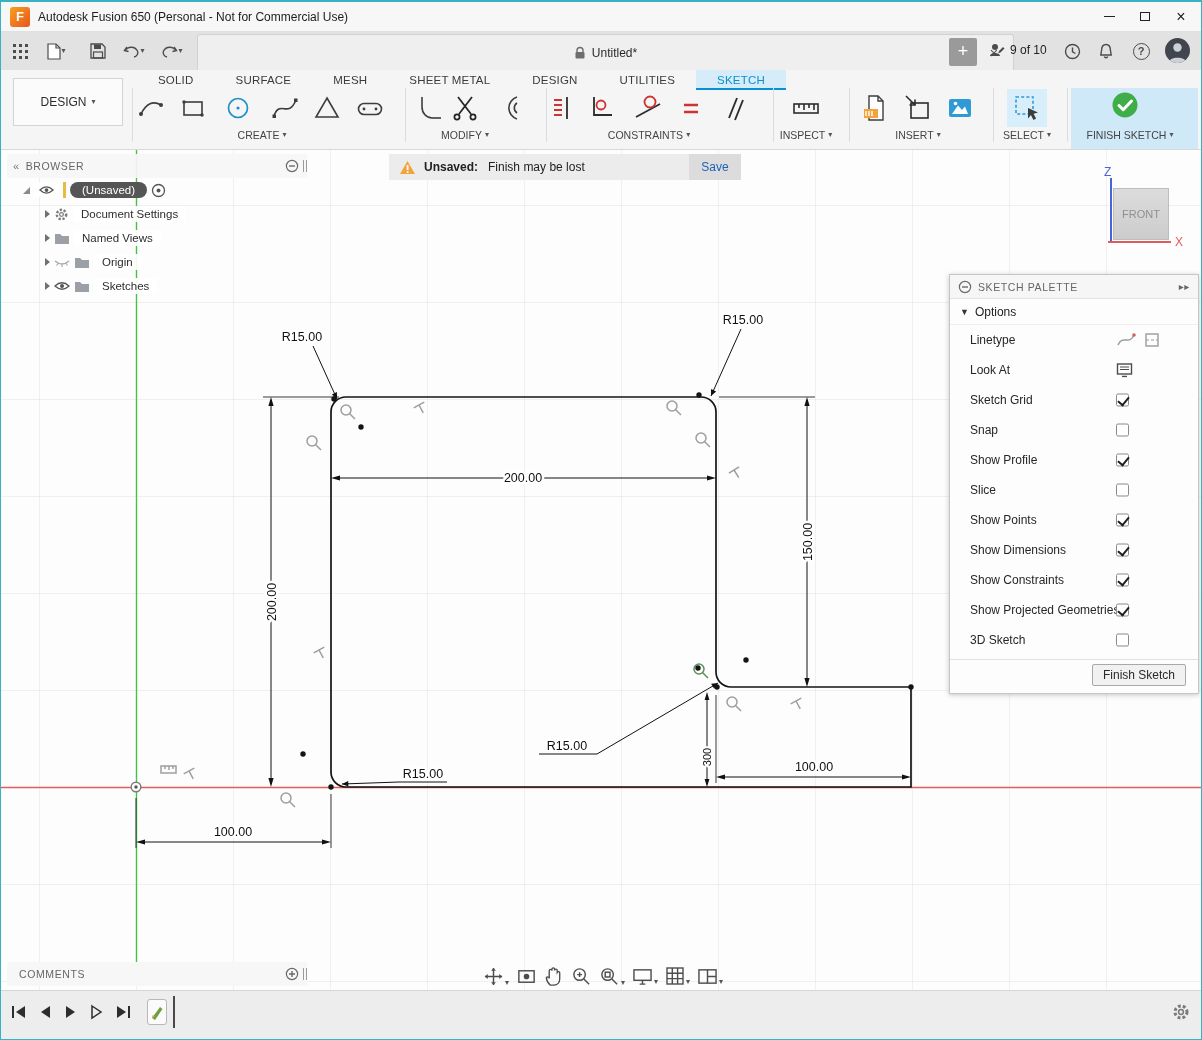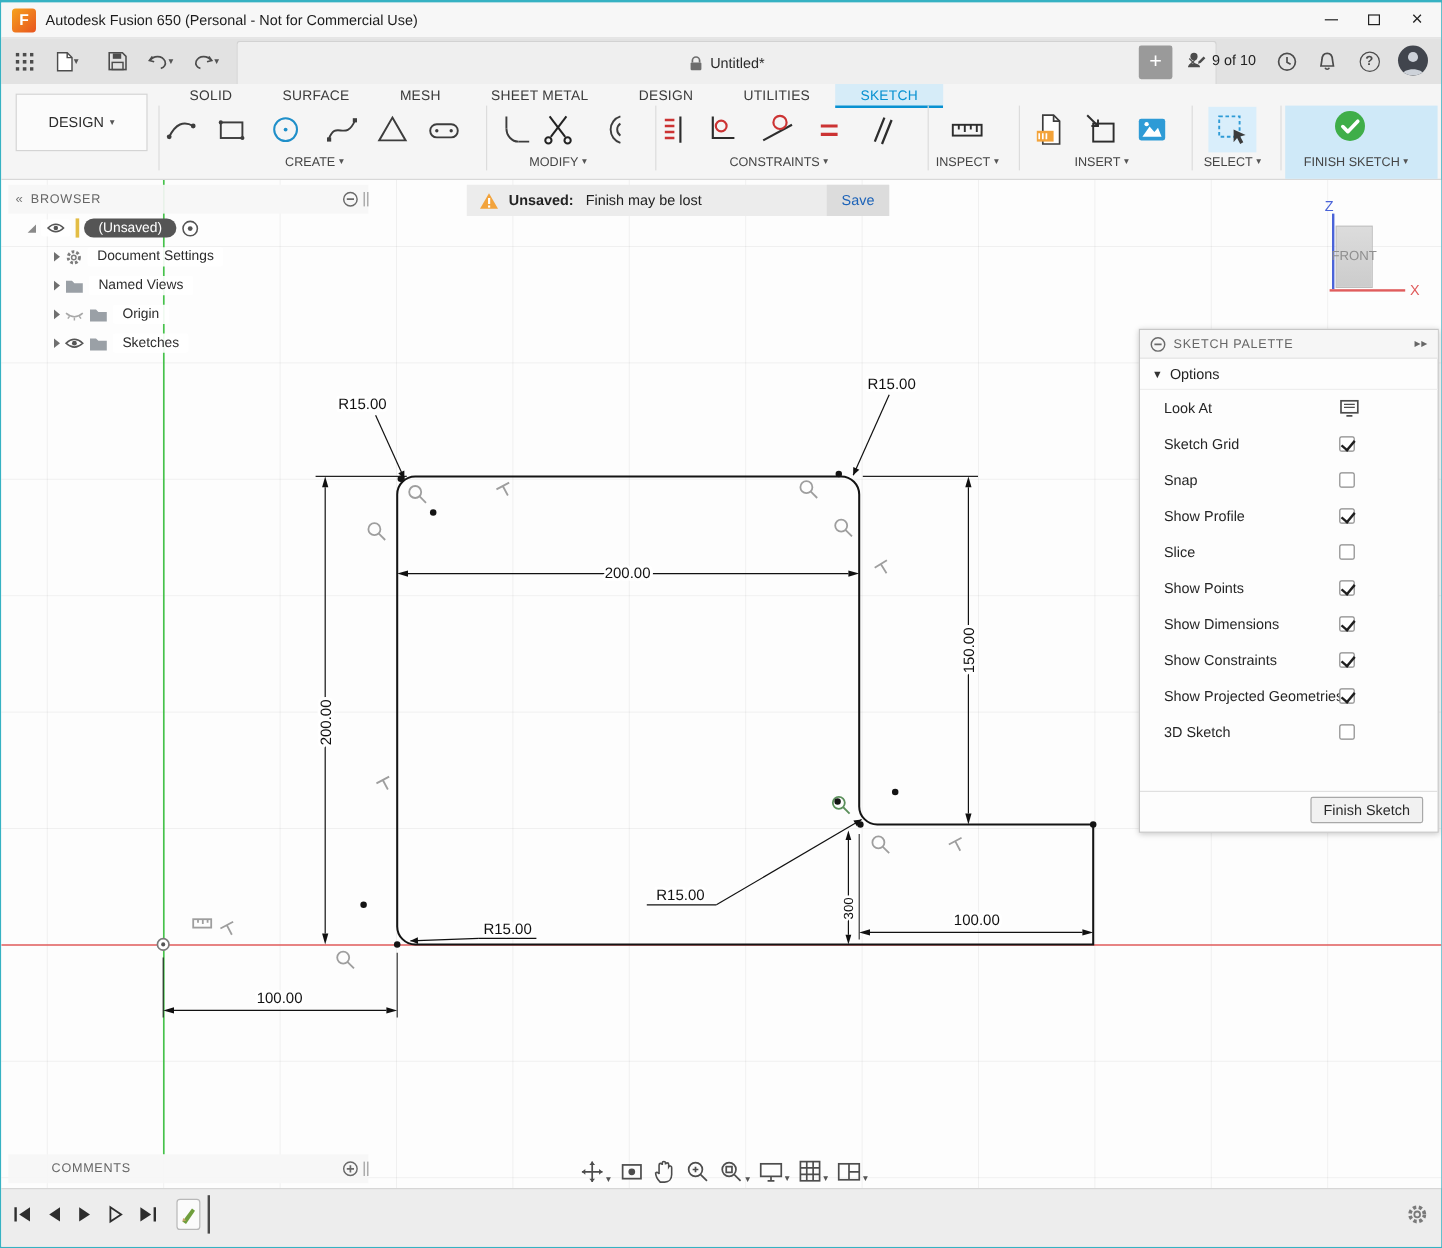--- a/index.html
+++ b/index.html
@@ -44,21 +44,21 @@
 #browser{position:absolute;left:6px;top:4px;width:300px}
 .panelhead{height:24px;background:rgba(246,246,246,.92);display:flex;align-items:center;font-size:10.5px;color:#666;letter-spacing:.6px}
 .handle{width:4px;height:12px;border-left:1px solid #9a9a9a;border-right:1px solid #9a9a9a;margin-left:4px}
 .brow{height:24px;display:flex;align-items:center;gap:4px;font-size:11.5px;color:#2d2d2d}
 .pill{background:rgba(255,255,255,.92);padding:2px 8px;border-radius:2px;white-space:nowrap}
 .tri{width:0;height:0;border-top:4px solid transparent;border-bottom:4px solid transparent;border-left:5px solid #707070}
 
 #warnbar{position:absolute;left:388px;top:4px;width:352px;height:26px;background:#ececec;display:flex;align-items:center;font-size:12px}
 #savebtn{margin-left:auto;width:52px;height:26px;background:#dcdcdc;color:#1d63b8;display:flex;align-items:center;justify-content:center}
 
-#vc-face{position:absolute;left:1112px;top:38px;width:31px;height:52px;background:linear-gradient(#dcdcdc,#cccccc);border:1px solid #bdbdbd;display:flex;align-items:center;justify-content:center;font-size:11px;color:#8f8f8f}
+#vc-face{position:absolute;left:1112px;top:38px;width:56px;height:52px;background:linear-gradient(#dcdcdc,#cccccc);border:1px solid #bdbdbd;display:flex;align-items:center;justify-content:center;font-size:11px;color:#8f8f8f}
 
 #palette{position:absolute;left:948px;top:124px;width:250px;height:420px;background:#fdfdfd;border:1px solid #c6c6c6;box-shadow:0 1px 5px rgba(0,0,0,.22)}
 #palette .panelhead{background:#f6f6f6;border-bottom:1px solid #e4e4e4;padding:0 8px}
 #opt-head{height:26px;display:flex;align-items:center;gap:6px;padding:0 10px;font-size:12px;color:#222;border-bottom:1px solid #eee}
 .prow{position:relative;height:30px;display:flex;align-items:center;padding-left:20px;font-size:12px;color:#262626}
 .pctrl{position:absolute;left:166px;top:50%;transform:translateY(-50%);display:flex;align-items:center;gap:8px}
 .cb{width:13px;height:13px;border:1px solid #8a8a8a;background:#fff;position:relative;border-radius:2px}
 .cb.on::after{content:"";position:absolute;left:3px;top:0;width:5px;height:9px;border-right:2px solid #1f1f1f;border-bottom:2px solid #1f1f1f;transform:rotate(40deg)}
 #pal-footer{position:absolute;left:0;bottom:0;width:100%;height:34px;border-top:1px solid #e0e0e0}
 #finish-btn{position:absolute;right:12px;bottom:7px;padding:3px 10px;background:#f1f1f1;border:1px solid #a8a8a8;font-size:12px;color:#2a2a2a;border-radius:2px}
@@ -614,20 +614,33 @@
           </svg>
         <span>SKETCH PALETTE</span>
         <span style="margin-left:auto;color:#666;font-size:10px">▸▸</span>
       </div>
       <div id="opt-head">
         <span style="font-size:9px;color:#333">▼</span>
         <span>Options</span>
       </div>
 
       <div class="prow">
+        <span>Linetype</span>
+        <span class="pctrl">
+          <svg width="20" height="16" viewBox="0 0 20 16">
+              <path d="M2,13 C7,2 13,14 18,3" fill="none" stroke="#9a9a9a" stroke-width="1.5"></path>
+              <circle cx="18" cy="3" r="1.8" fill="#c66"></circle>
+            </svg>
+          <svg width="16" height="16" viewBox="0 0 16 16">
+              <rect x="2" y="2" width="12" height="12" fill="none" stroke="#9a9a9a" stroke-width="1.4"></rect>
+              <path d="M2,8 h12" stroke="#9a9a9a" stroke-width="1.2" stroke-dasharray="3,2"></path>
+            </svg>
+        </span>
+      </div>
+      <div class="prow">
         <span>Look At</span>
         <span class="pctrl">
           <svg width="17" height="15" viewBox="0 0 17 15">
               <rect x="1.5" y="1.5" width="14" height="10" fill="none" stroke="#4c4c4c" stroke-width="1.4"></rect>
               <path d="M4,4.5 h9 M4,7 h9" stroke="#4c4c4c" stroke-width="1.1"></path>
               <path d="M6,14 h5" stroke="#4c4c4c" stroke-width="1.4"></path>
             </svg>
         </span>
       </div>
       <div class="prow">
@@ -685,21 +698,21 @@
           </span>
       </div>
 
       <div id="pal-footer">
         <div id="finish-btn">Finish Sketch</div>
       </div>
     </div>
 
     <div id="comments">
       <div class="panelhead">
-        <span style="margin-left:36px">COMMENTS</span>
+        <span style="margin-left:12px">COMMENTS</span>
         <span style="margin-left:auto">
           <svg width="14" height="14" viewBox="0 0 14 14">
               <circle cx="7" cy="7" r="5.6" fill="none" stroke="#6a6a6a" stroke-width="1.2"></circle>
               <path d="M4,7 h6 M7,4 v6" stroke="#6a6a6a" stroke-width="1.4"></path>
             </svg>
         </span>
         <span class="handle"></span>
       </div>
     </div>
 

